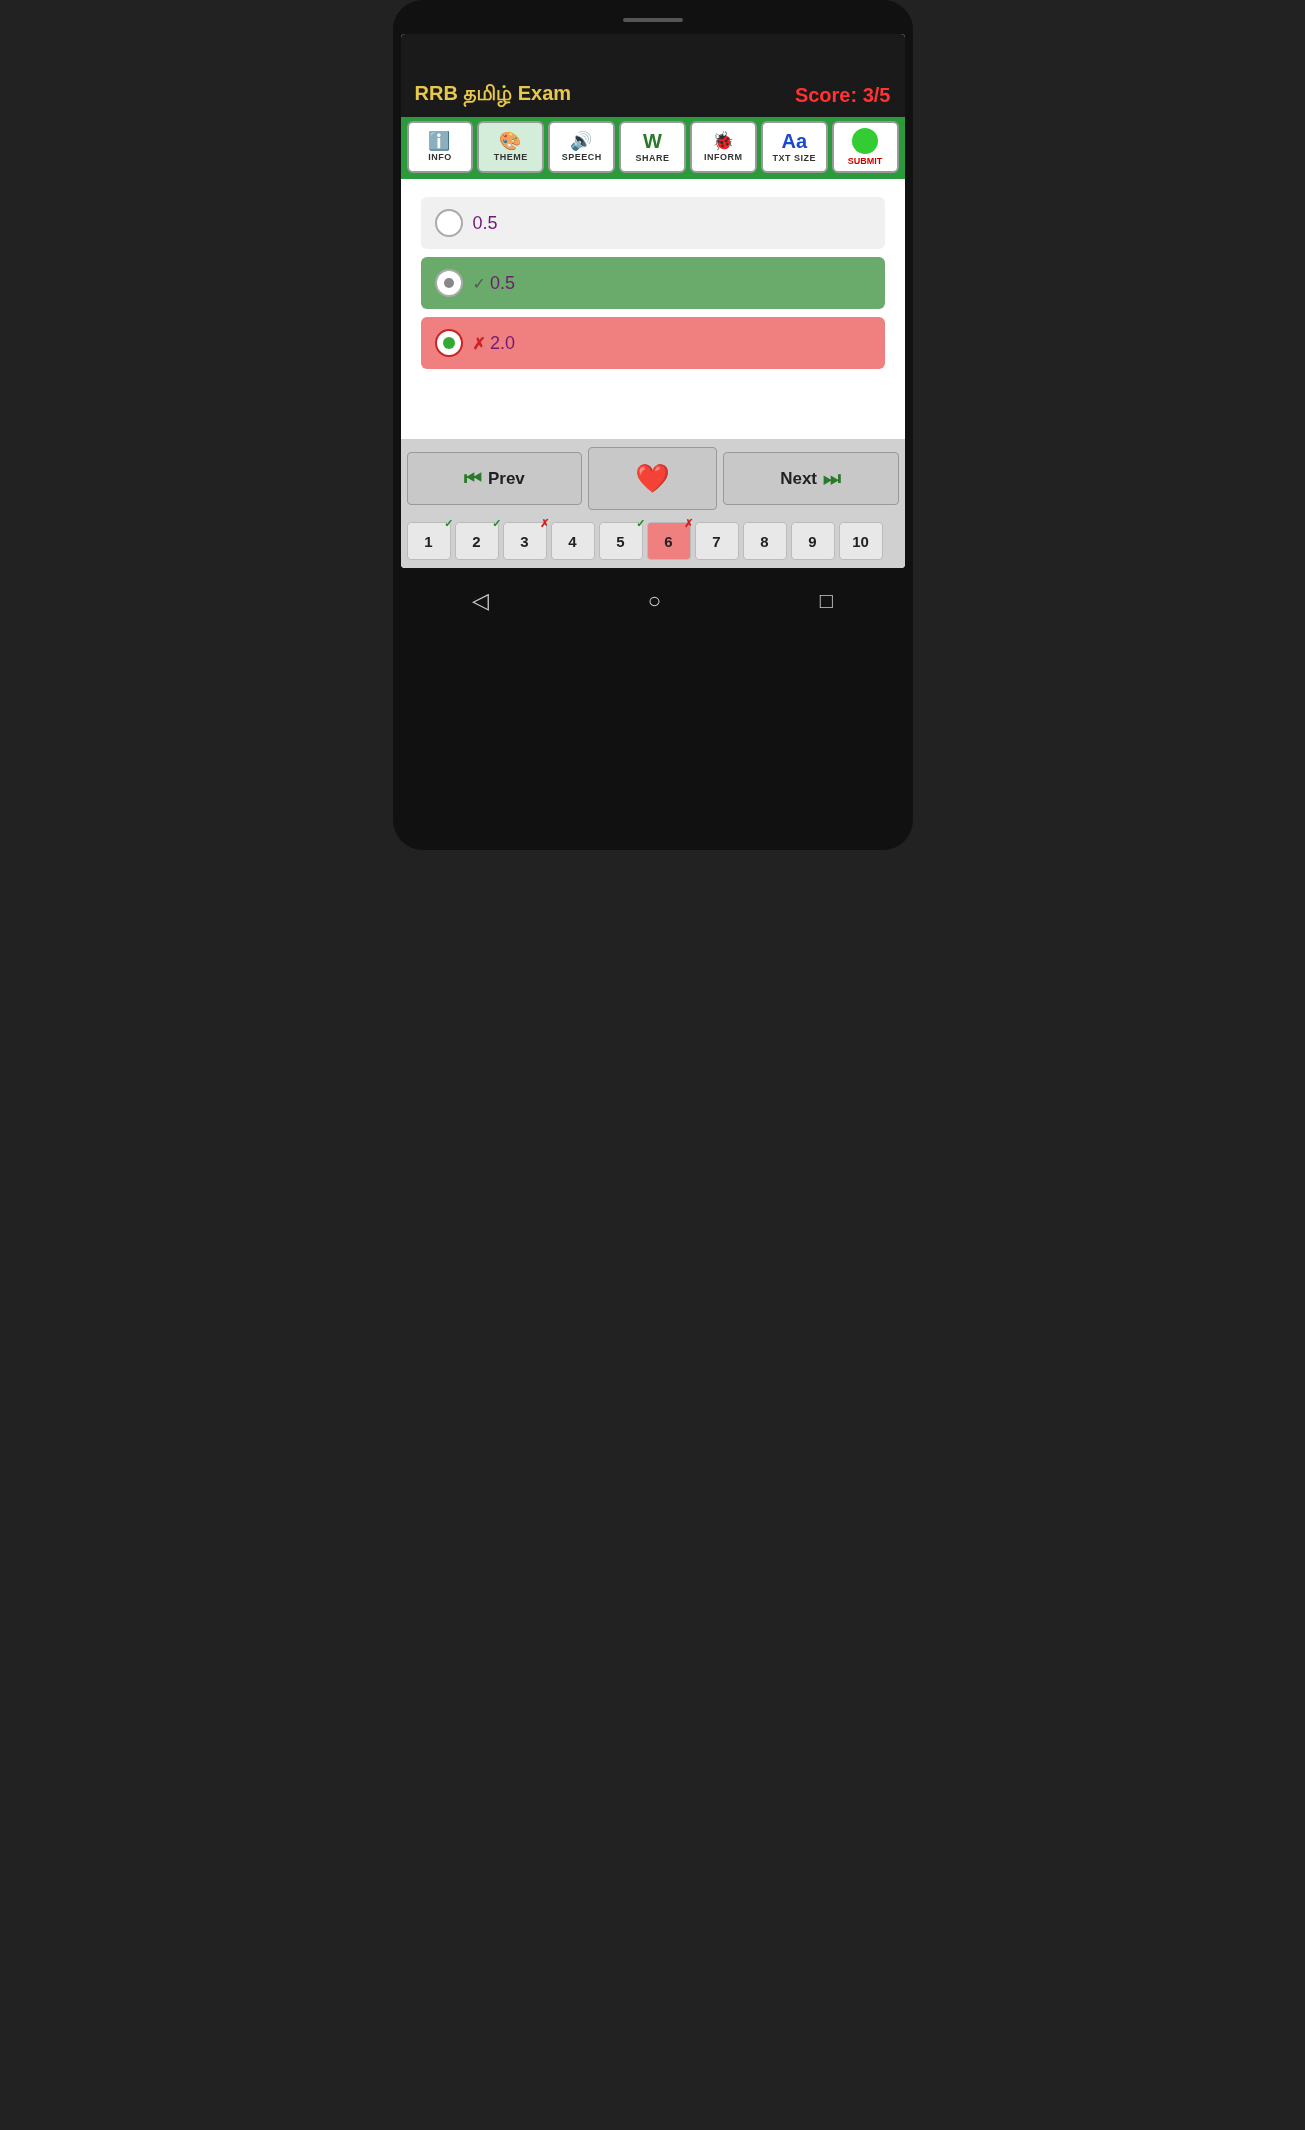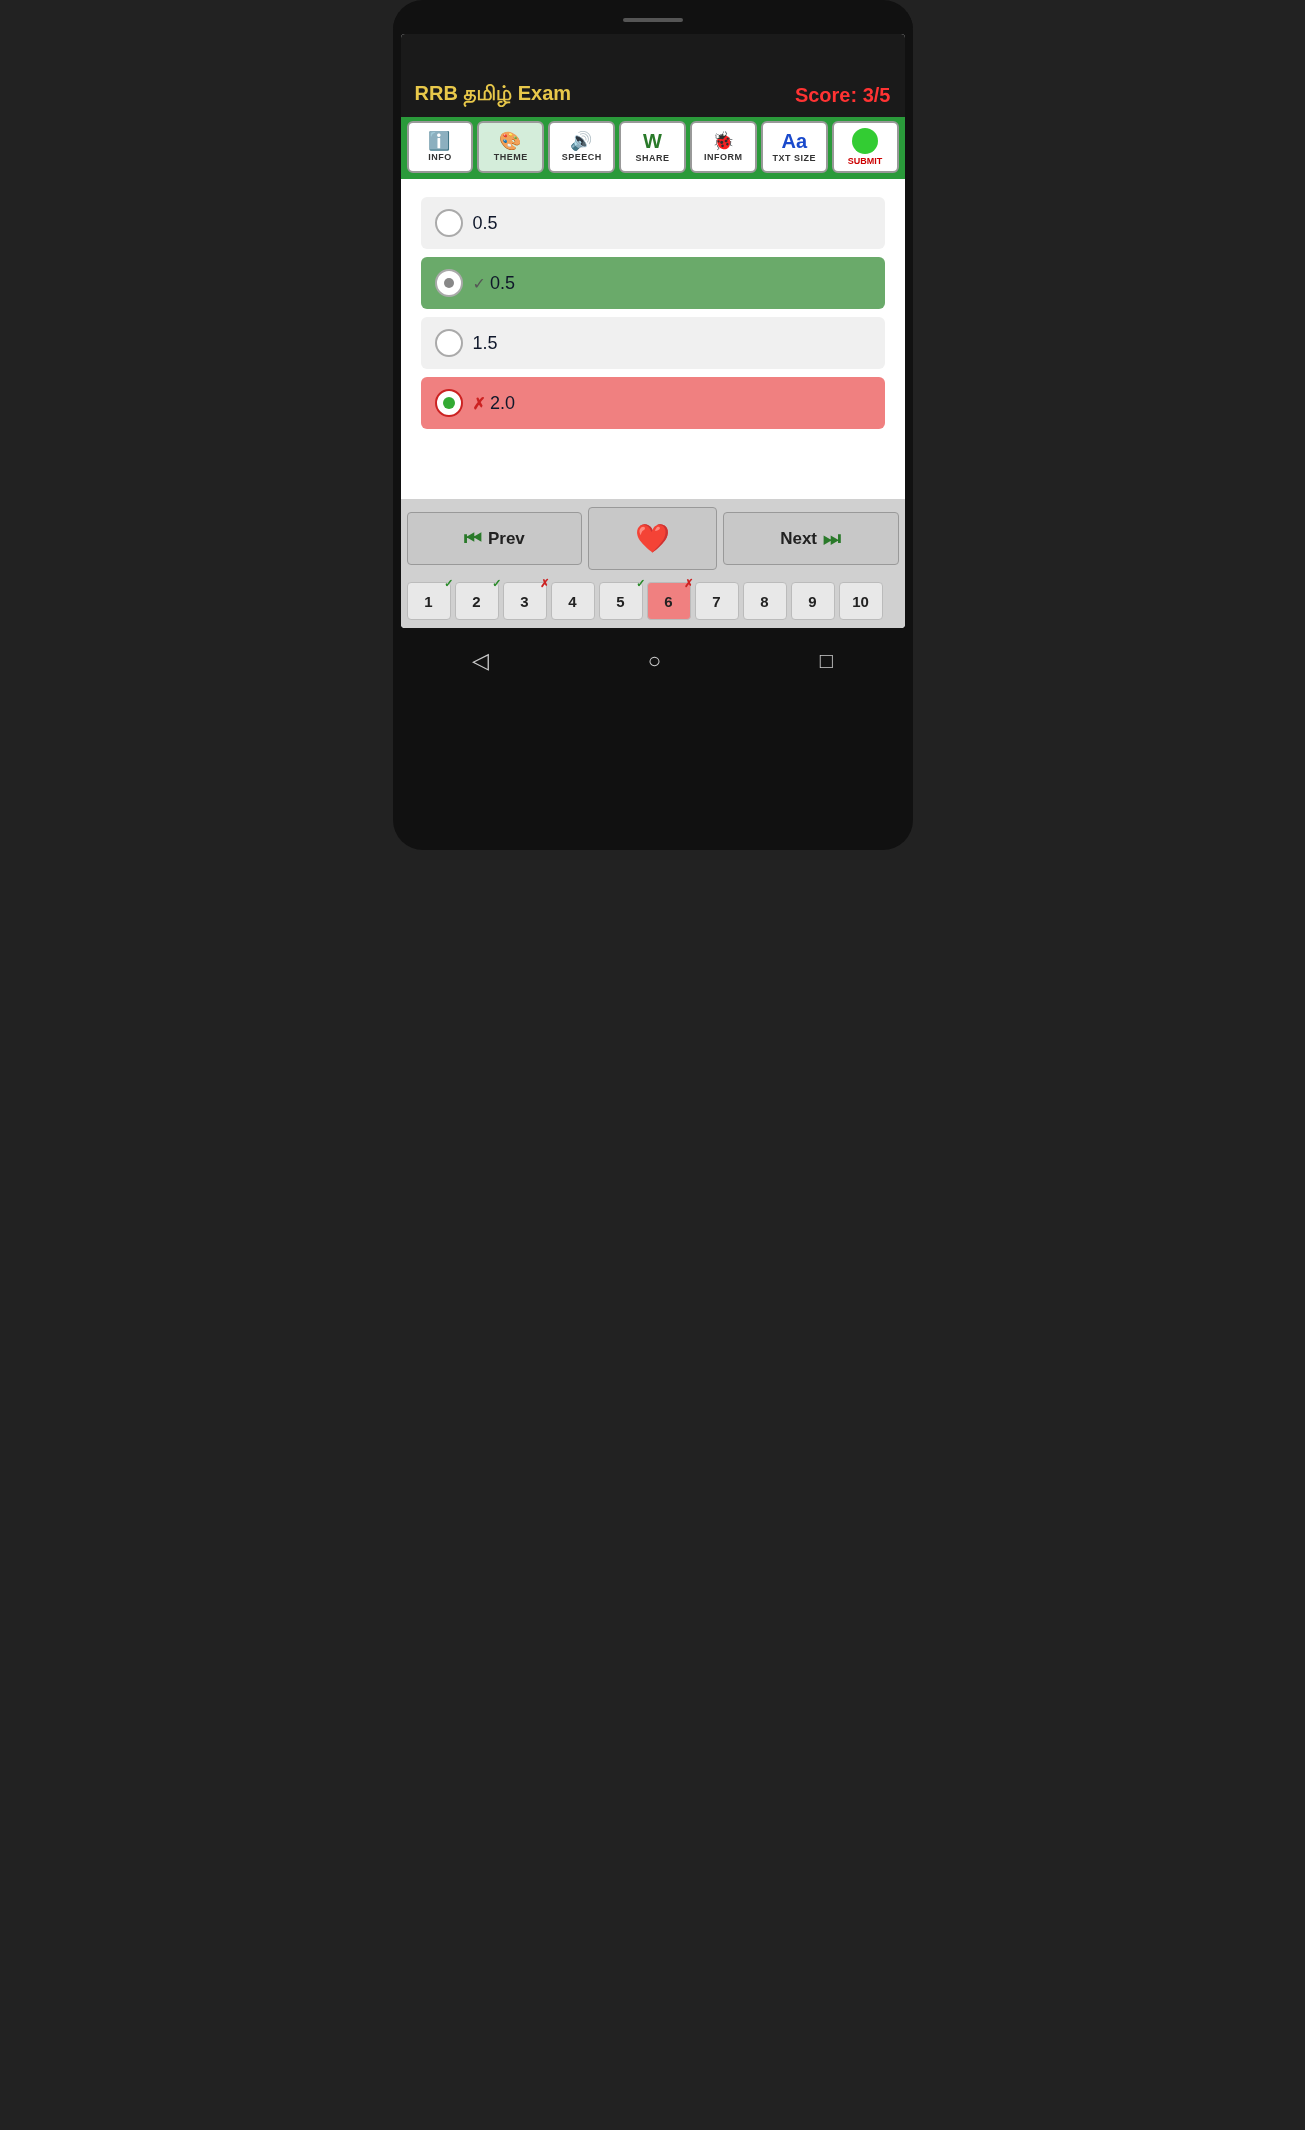--- a/index.html
+++ b/index.html
@@ -173,21 +173,21 @@
       flex-shrink: 0;
     }
     .radio-inner {
       width: 12px;
       height: 12px;
       border-radius: 50%;
       background: #33aa33;
     }
     .option-text {
       font-size: 18px;
-      color: #0f172a;
+      color: #701a75;
     }
     .option-mark {
       font-size: 16px;
       margin-right: 4px;
       color: #555;
     }
     .option-mark.x-mark {
       color: #cc2222;
       font-weight: bold;
     }
@@ -343,24 +343,20 @@
         </div>
 
         <div class="option-row correct">
           <div class="radio-outer">
             <div style="width:10px;height:10px;border-radius:50%;background:#888;"></div>
           </div>
           <span class="option-mark">✓</span>
           <span class="option-text">0.5</span>
         </div>
 
-        <div class="option-row">
-          <div class="radio-outer"></div>
-          <span class="option-text">1.5</span>
-        </div>
 
         <div class="option-row wrong">
           <div class="radio-outer" style="border-color:#cc2222;">
             <div class="radio-inner"></div>
           </div>
           <span class="option-mark x-mark">✗</span>
           <span class="option-text">2.0</span>
         </div>
 
       </div>

